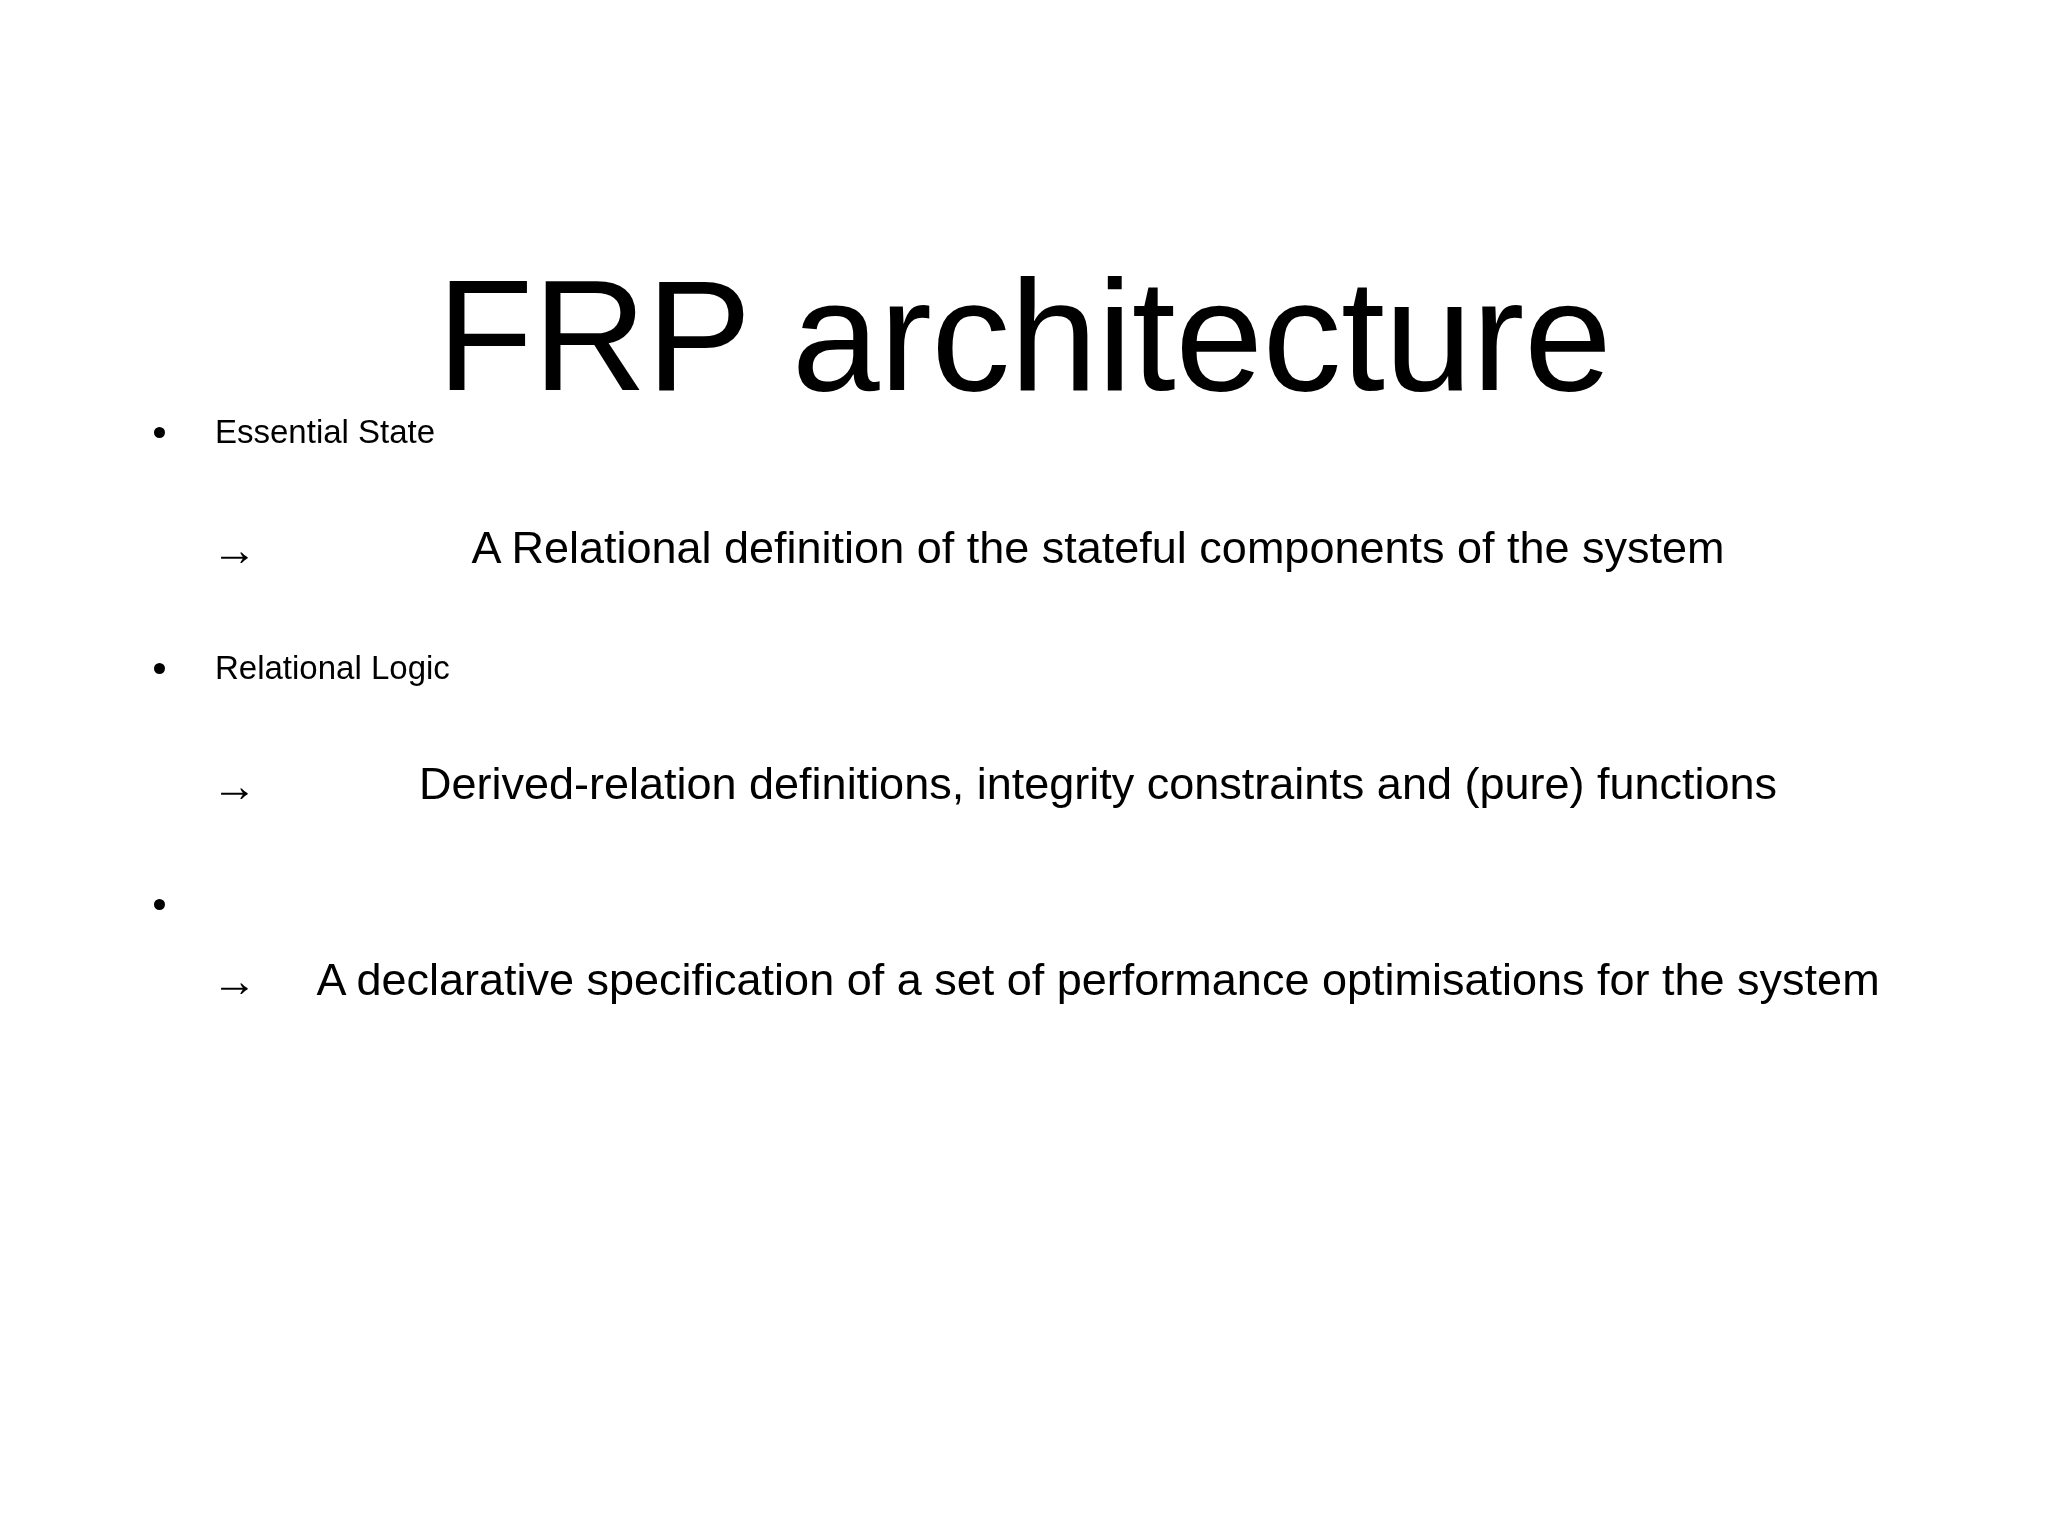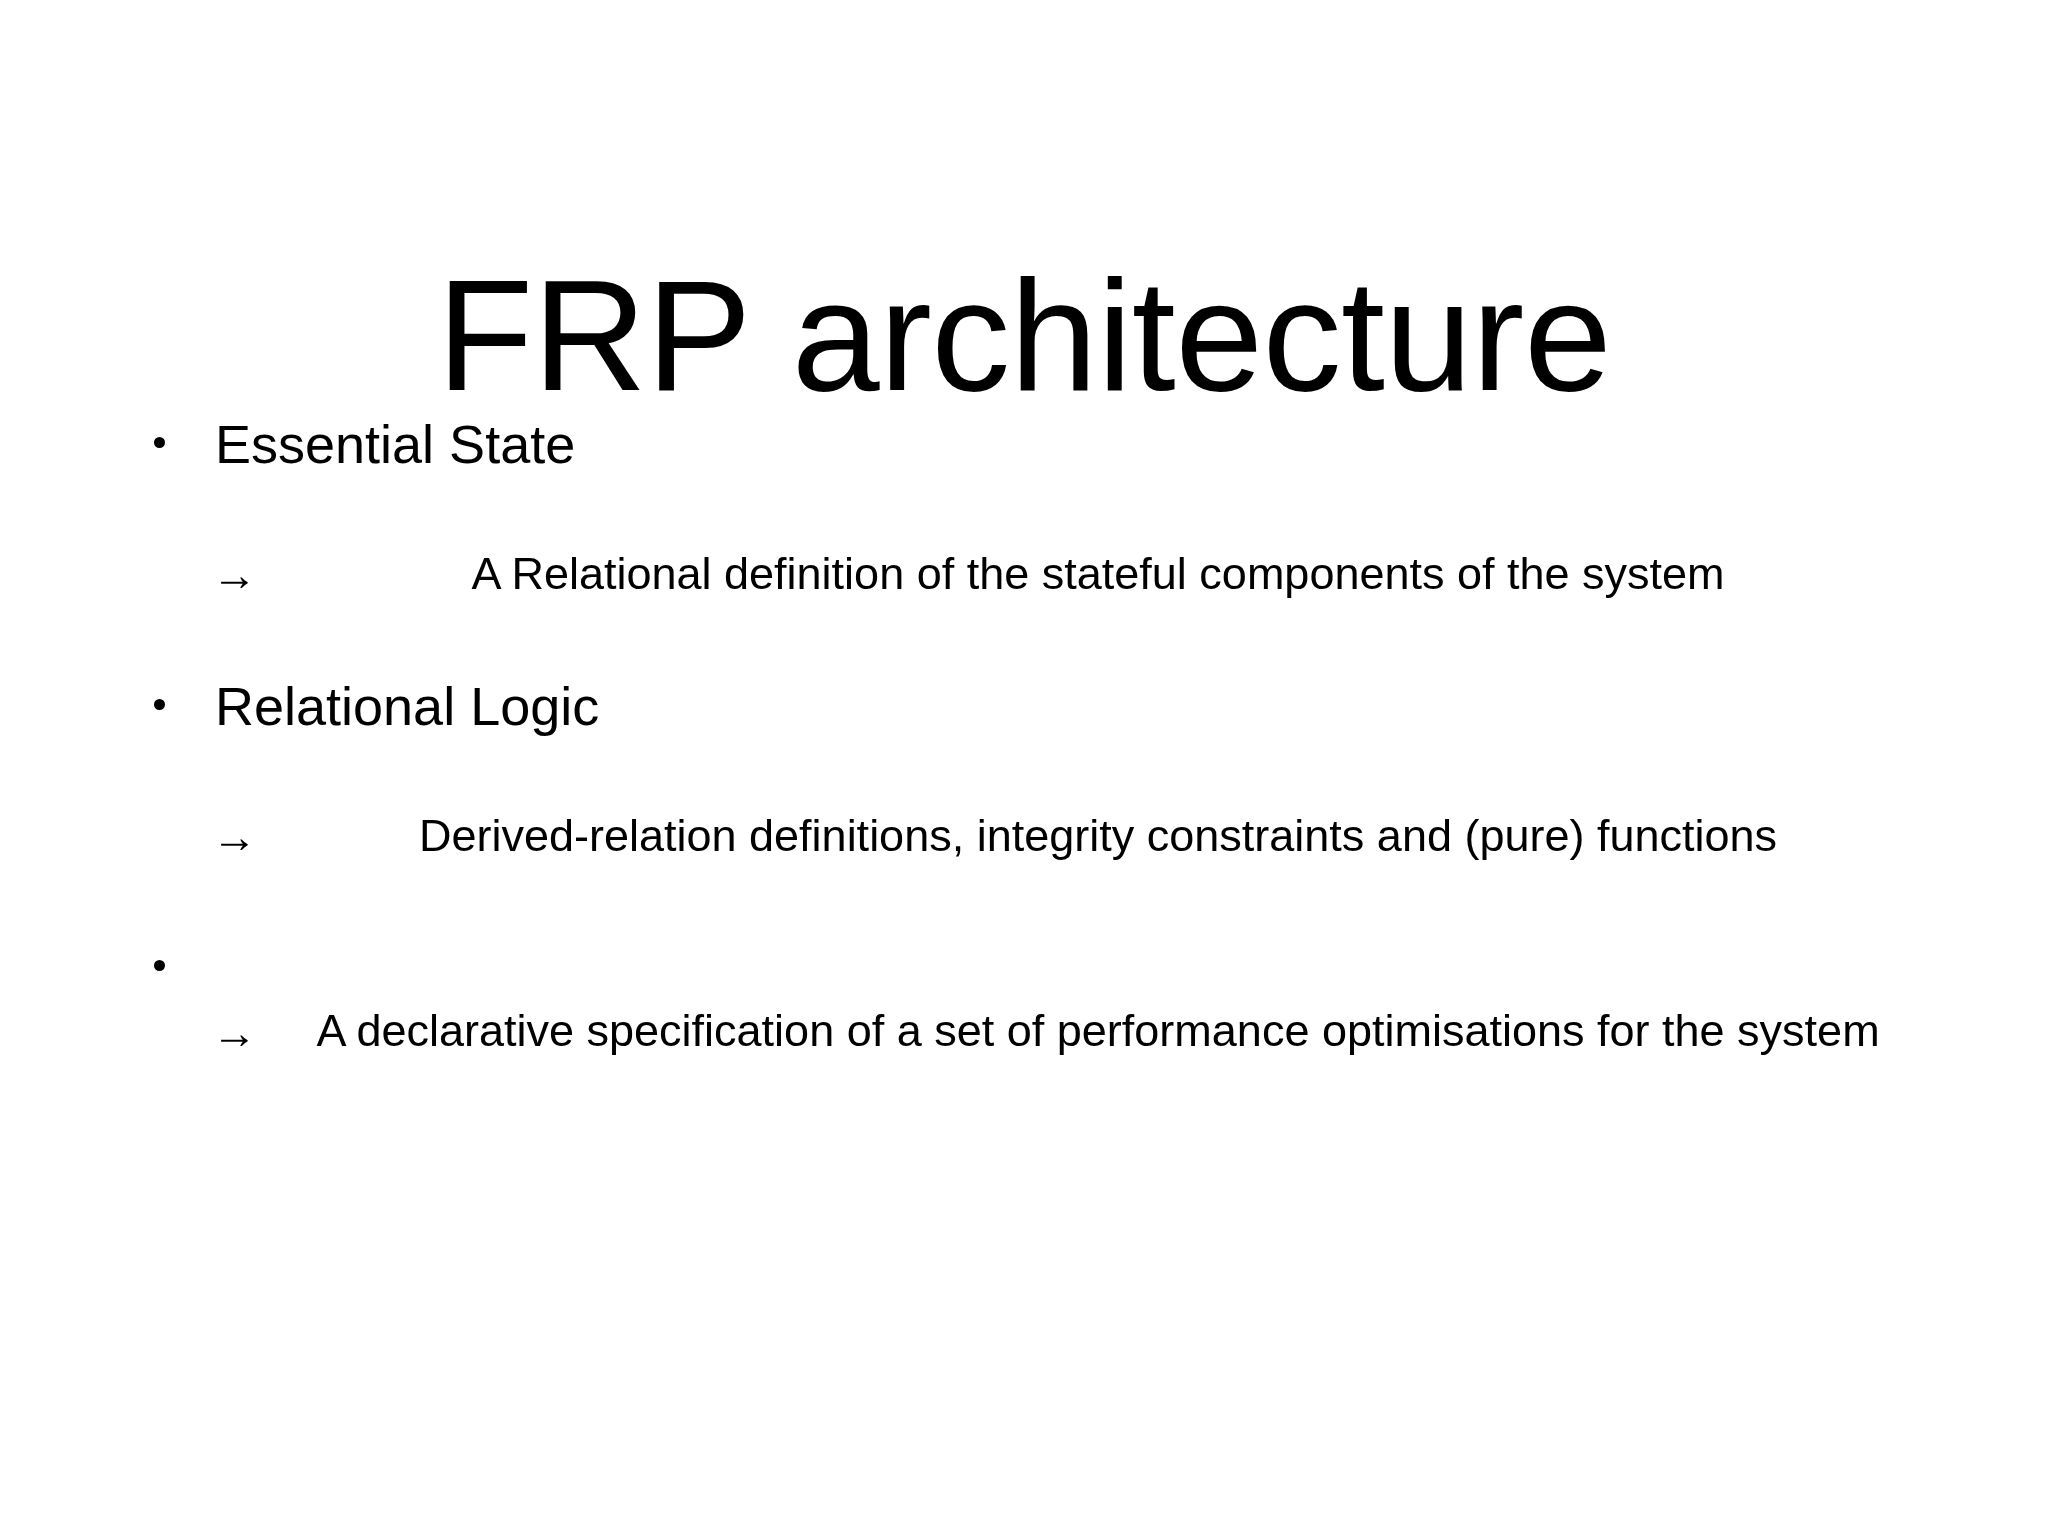--- a/index.html
+++ b/index.html
@@ -39,21 +39,21 @@
     position: absolute;
     left: 140px;
     top: 412px;
     width: 1790px;
   }
 
   
   .lvl1 {
     position: relative;
     padding-left: 75px;
-    font-size: 54px;
+    font-size: 33px;
     line-height: 1.22;
     font-weight: 400;
   }
 
   .lvl1 .marker-dot {
     position: absolute;
     left: 14px;
     top: 0.46em;
     width: 11px;
     height: 11px;

